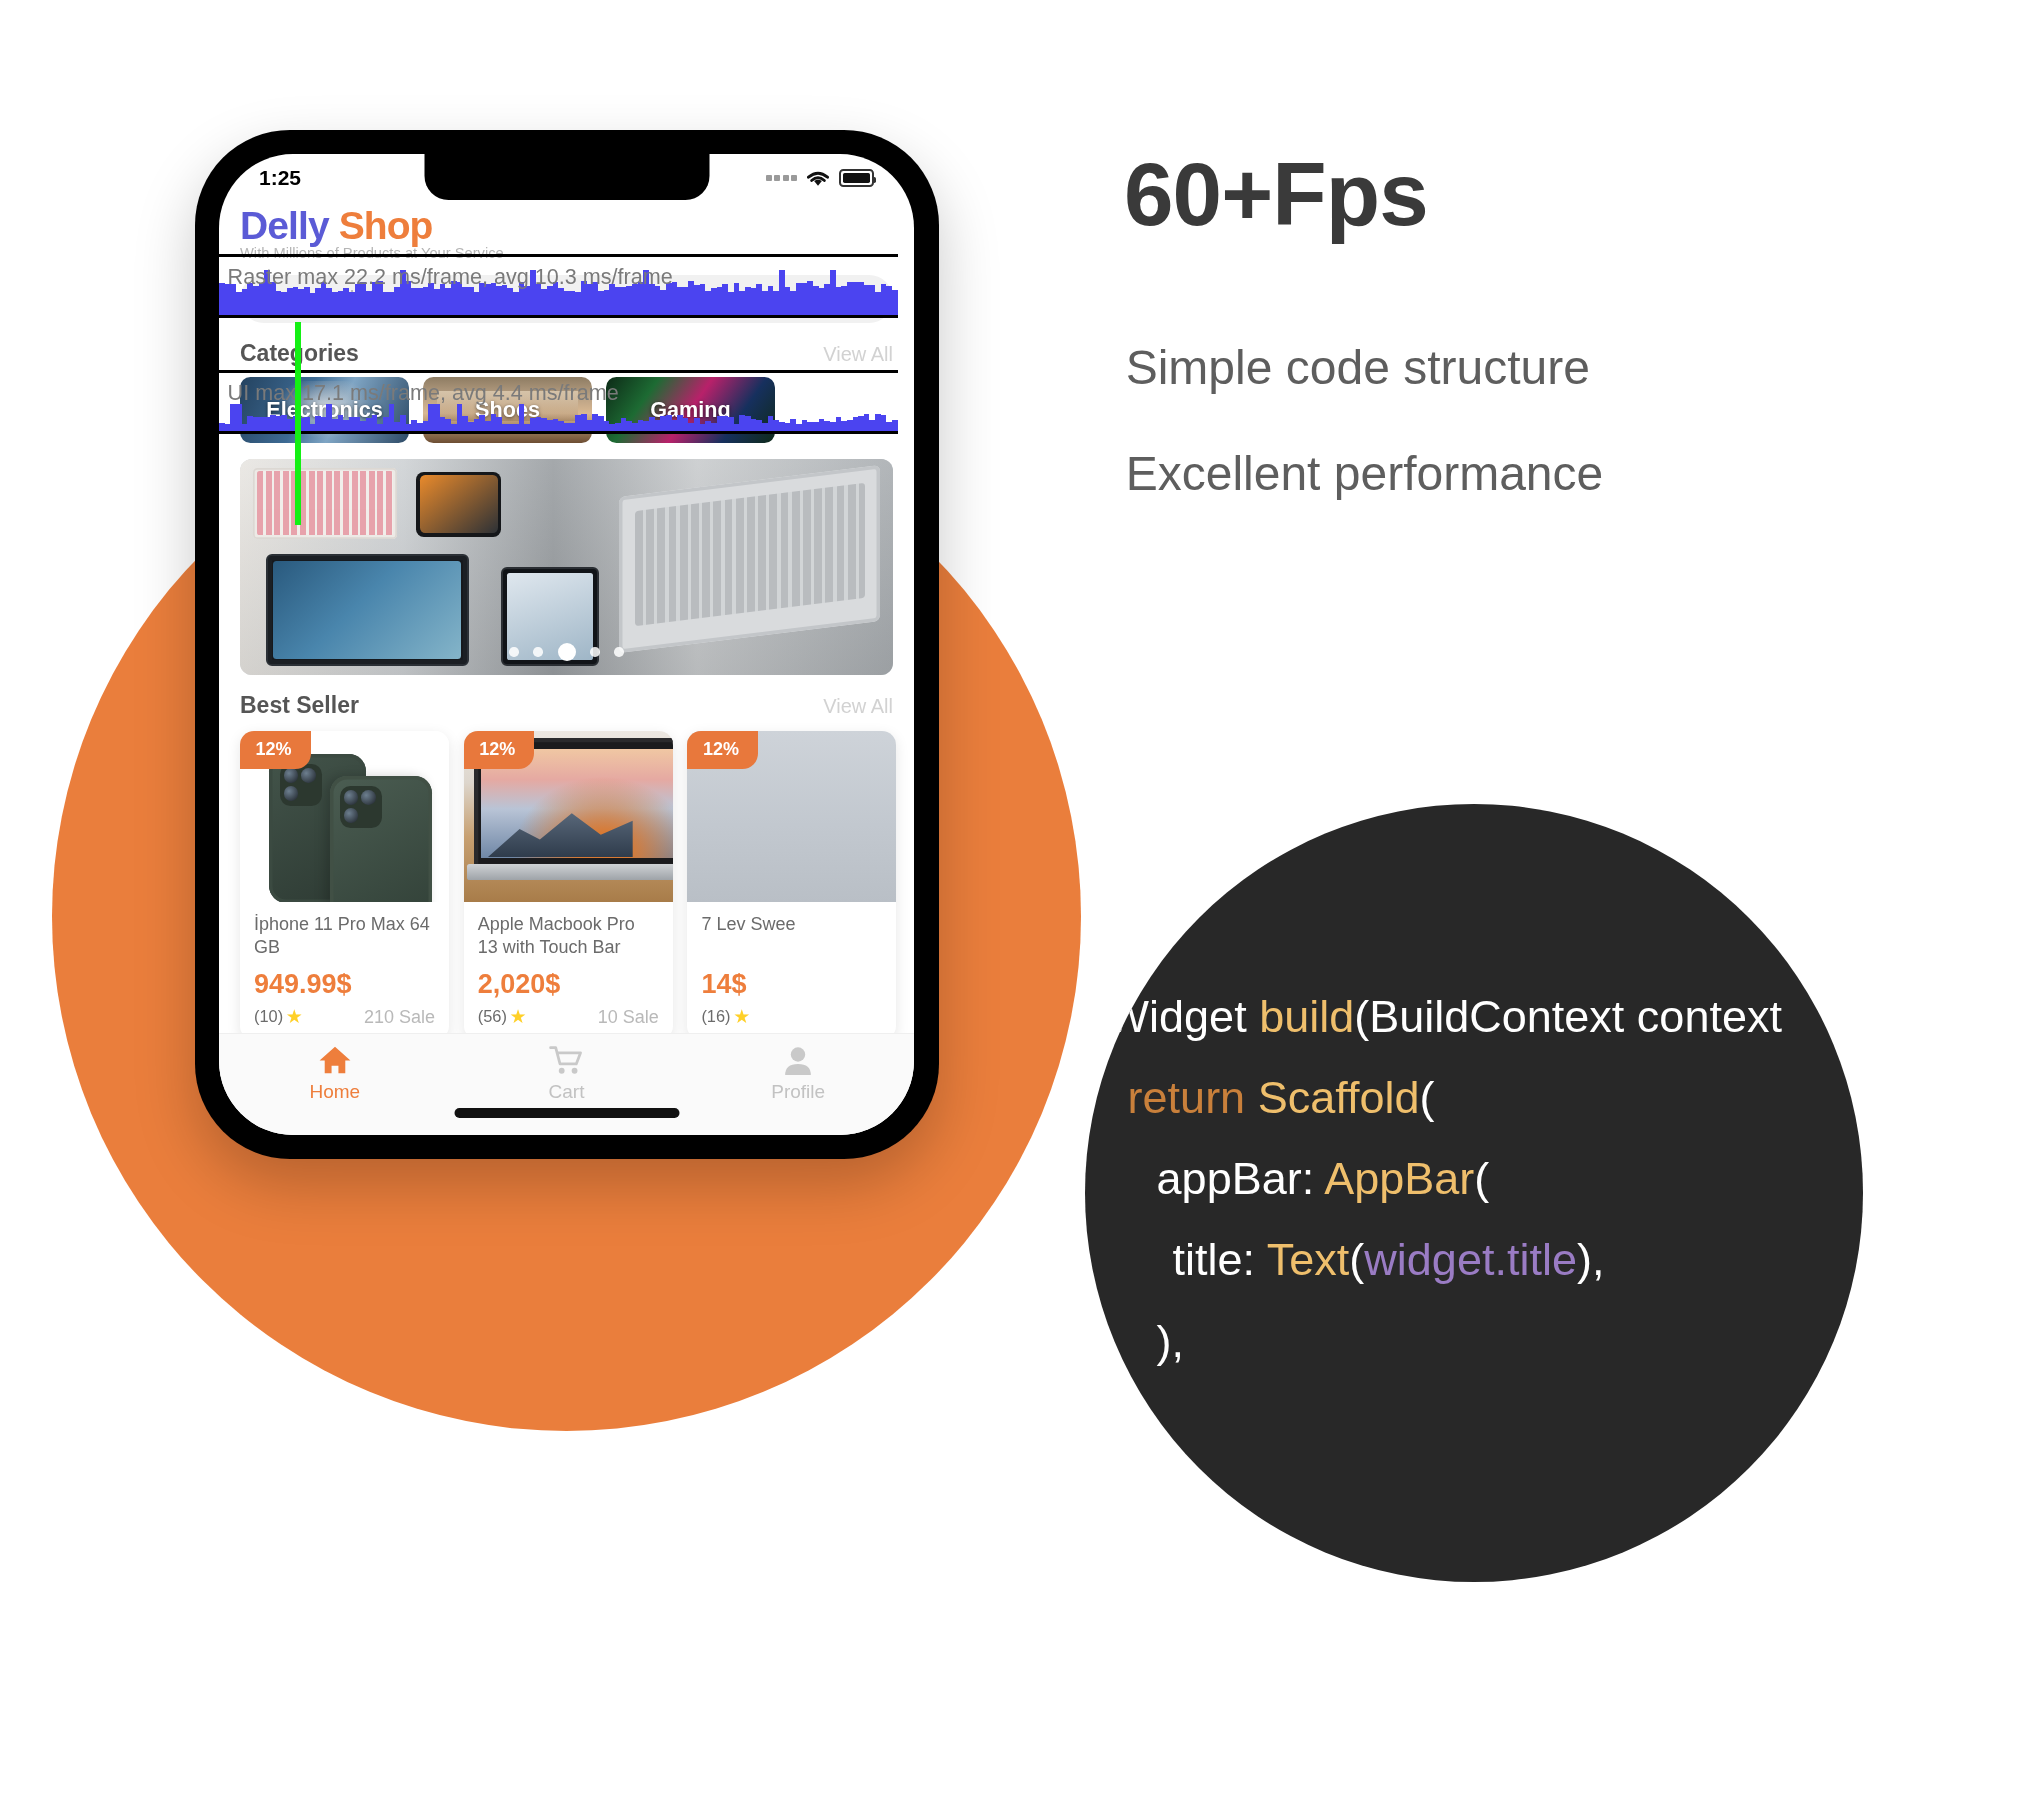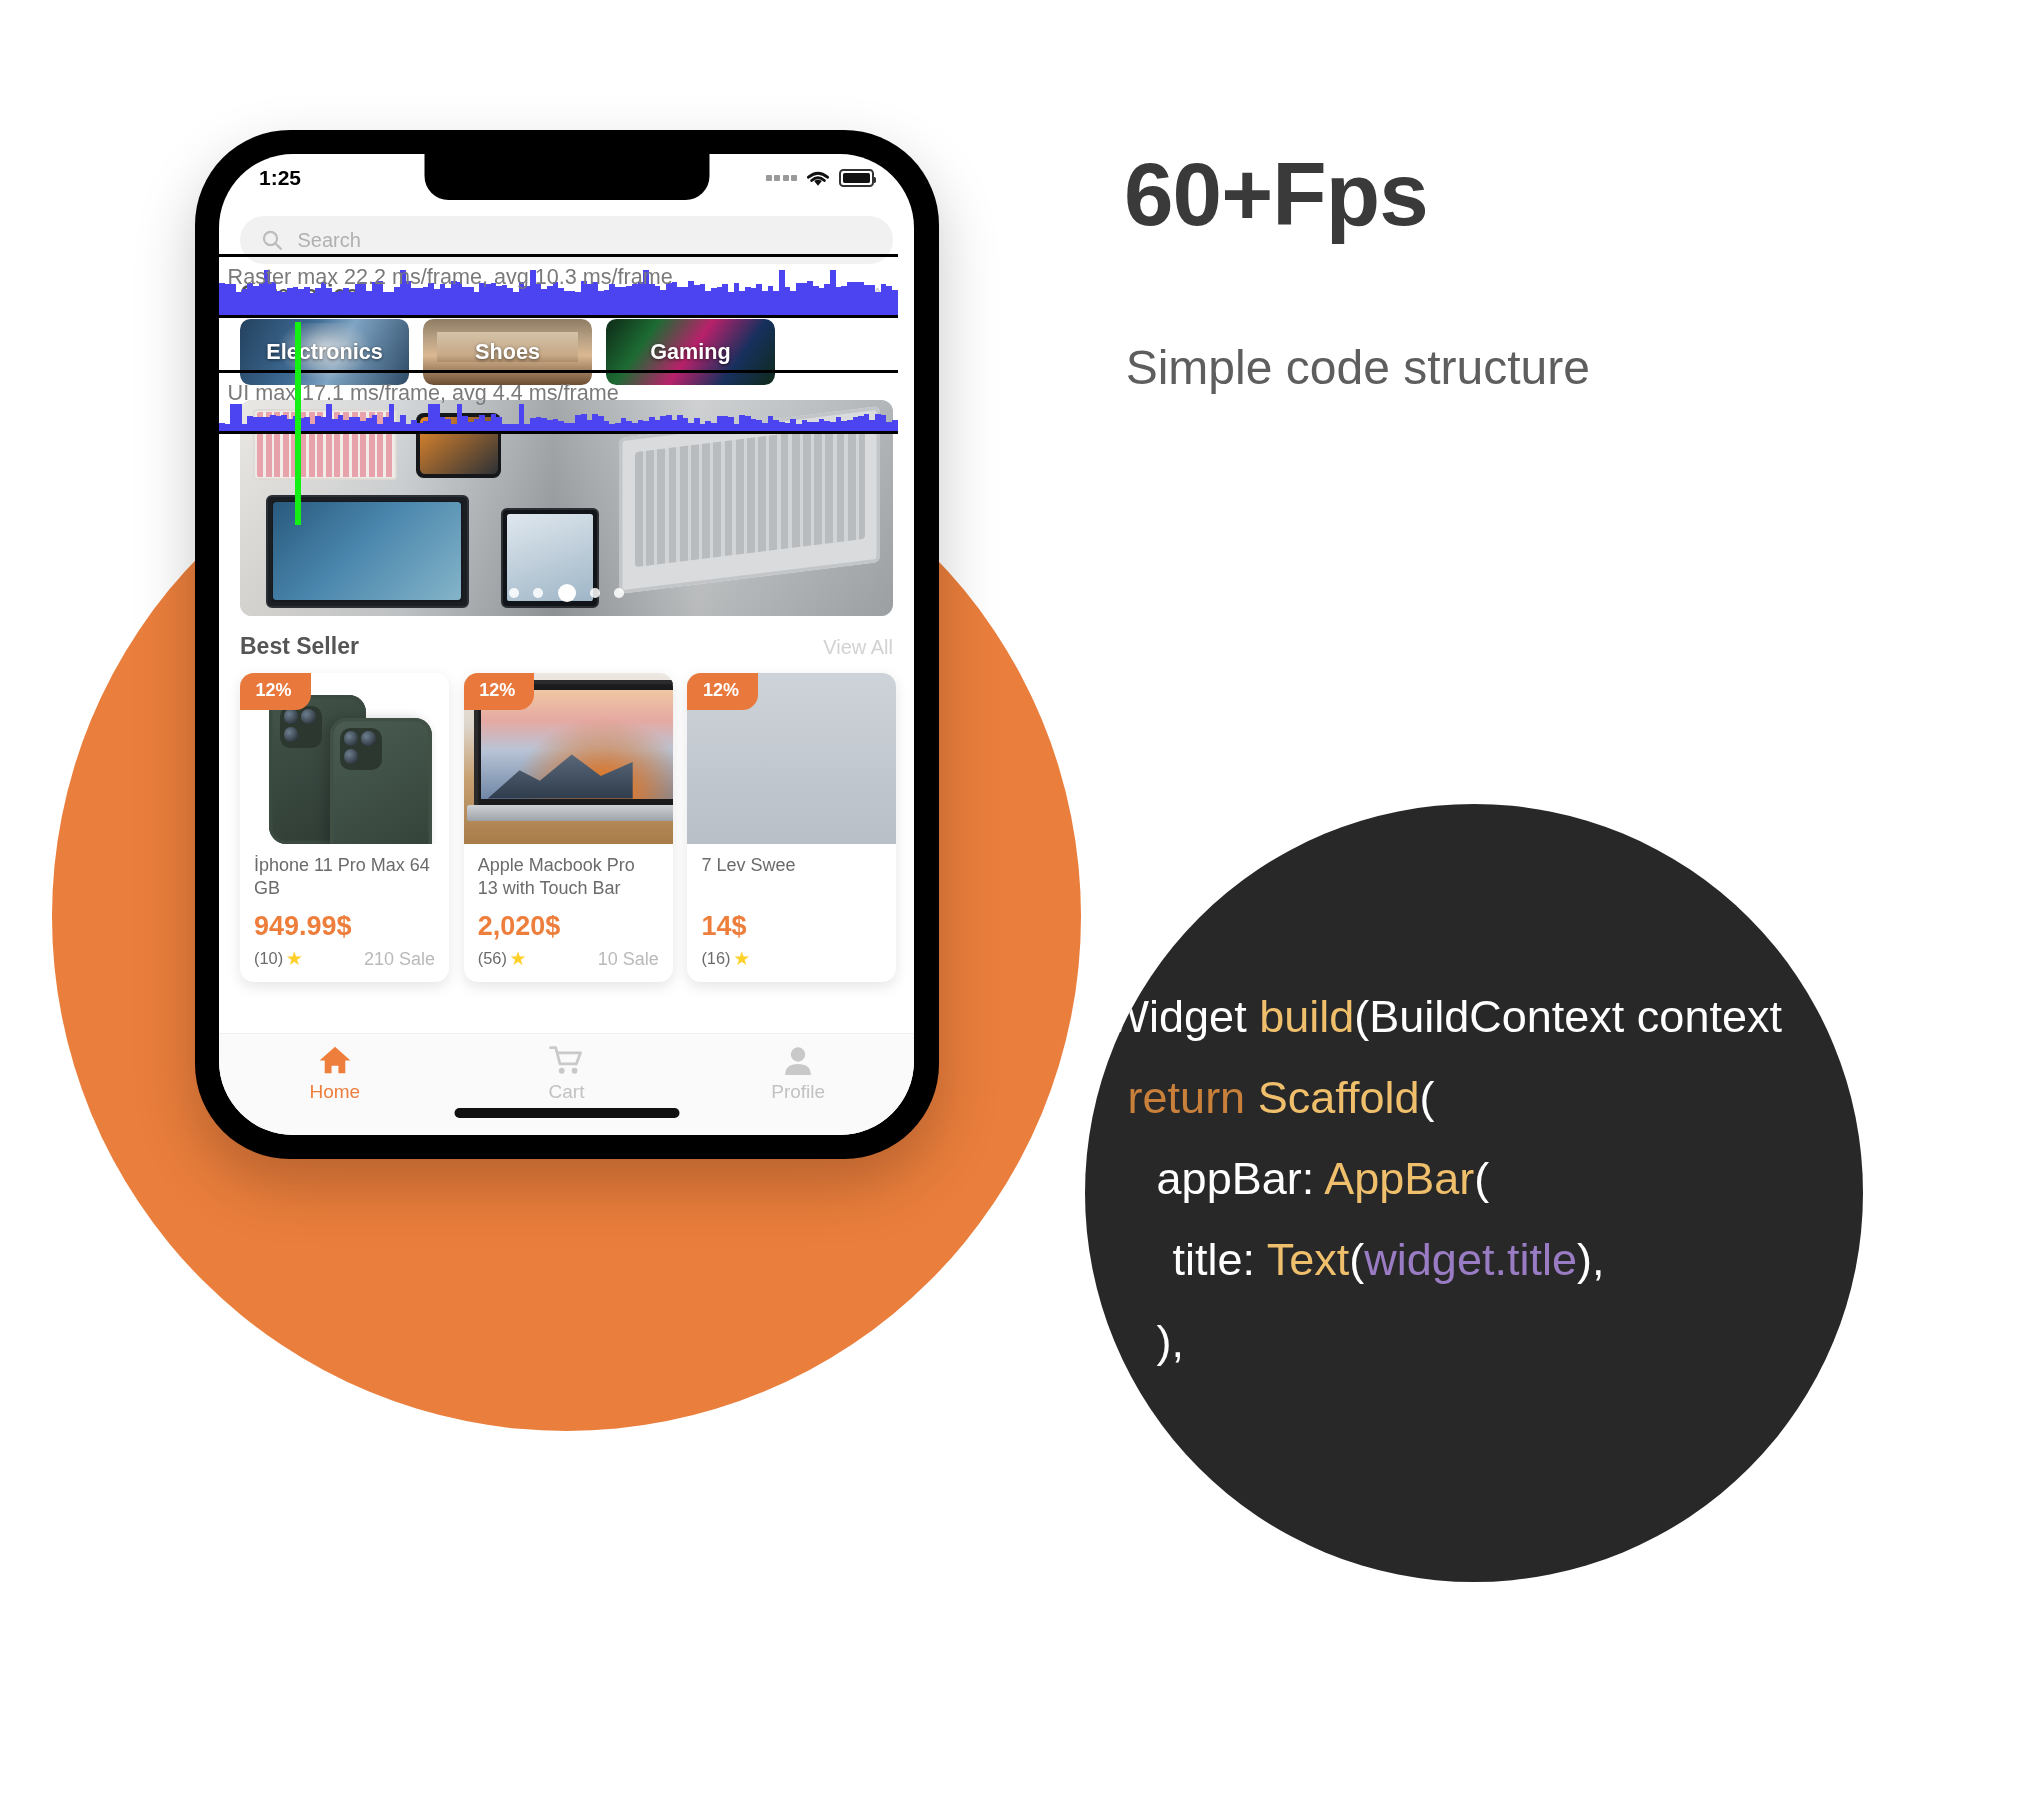--- a/index.html
+++ b/index.html
@@ -365,20 +365,24 @@
           <path d="M15 19.5 L10.5 14 Q15 10.5 19.5 14 Z" fill="#111"></path>
           <path d="M4 9.5 Q15 0.5 26 9.5" stroke="#111" stroke-width="3.4" fill="none" stroke-linecap="round"></path>
           <path d="M7.6 13.4 Q15 6.5 22.4 13.4" stroke="#111" stroke-width="3.2" fill="none" stroke-linecap="round"></path>
         </svg>
         <span class="battery">
             <i></i>
           </span>
       </span>
     </div>
 
+    <div class="app-head">
+      <div class="logo"><span>Delly </span><span class="accent">Shop</span></div>
+      <div class="tagline">With Millions of Products at Your Service</div>
+    </div>
 
     <div class="search">
       <svg width="22.5" height="22.5" viewBox="0 0 26 26">
         <circle cx="11" cy="11" r="7.6" stroke="#bdbdbd" stroke-width="2.6" fill="none"></circle>
         <line x1="16.4" y1="16.4" x2="23" y2="23" stroke="#bdbdbd" stroke-width="2.6" stroke-linecap="round"></line>
       </svg>
       <span class="ph">Search</span>
     </div>
 
     <div class="sec-head">
@@ -771,20 +775,21 @@
     </div>
 
     <div class="home-indicator"></div>
   </div>
 </div>
 
 <div class="right">
   <div class="headline">60+Fps</div>
   <div class="features">
     <div class="feature">Simple code structure</div>
+    <div class="feature">Excellent performance</div>
   </div>
 </div>
 
 <div class="codecircle">
   <div class="code">
     <div><span>Widget </span><span class="k-fn">build</span><span>(BuildContext context</span></div>
     <div class="ind1"><span class="k-ret">return </span><span class="k-cls">Scaffold</span><span>(</span></div>
     <div class="ind2"><span>appBar: </span><span class="k-cls">AppBar</span><span>(</span></div>
     <div class="ind3"><span>title: </span><span class="k-cls">Text</span><span>(</span><span class="k-var">widget.title</span><span>),</span></div>
     <div class="ind4"><span>),</span></div>

